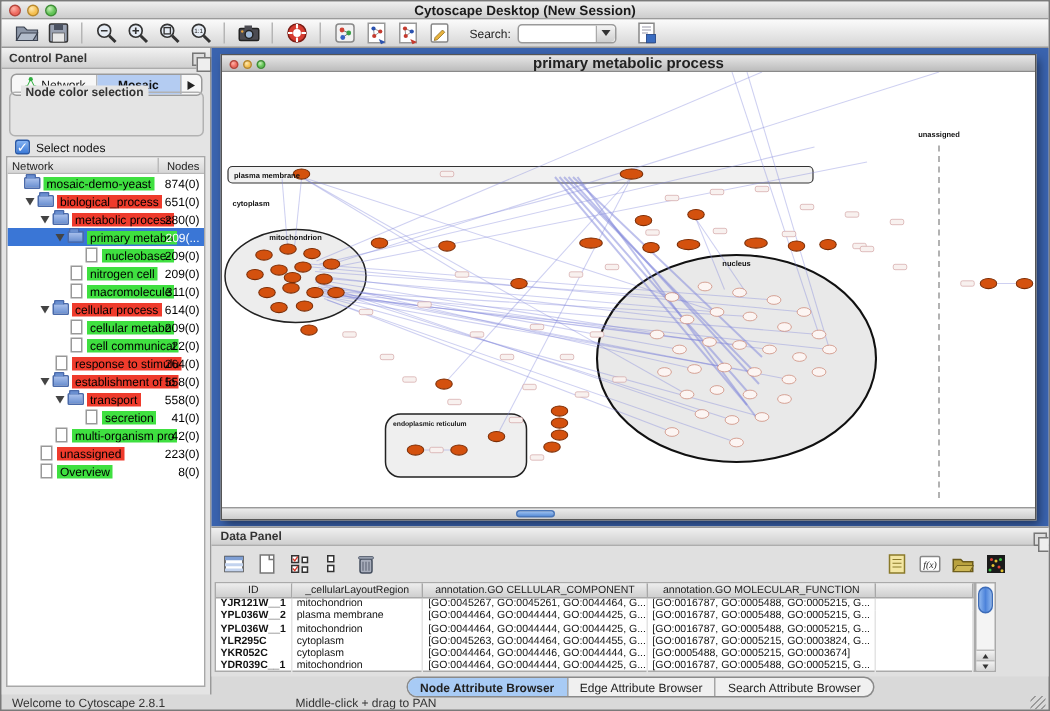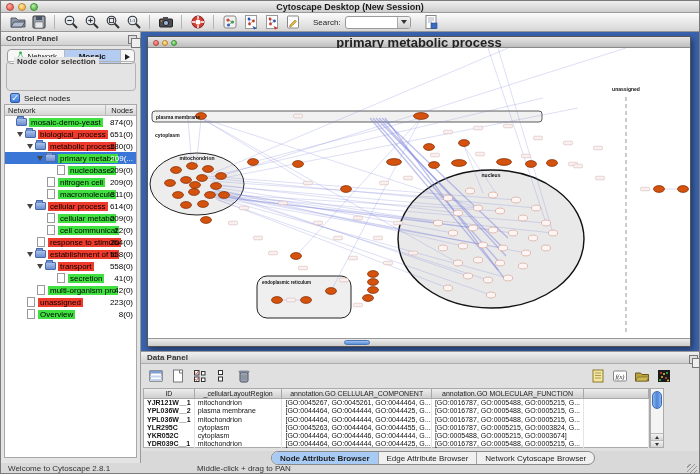--- a/index.html
+++ b/index.html
@@ -53,21 +53,21 @@
   .leafi{width:8px;height:10px;background:#fff;border:1px solid #999;margin:0 3px 0 1px;flex:none;}
   .chip{padding:0 2px;overflow:hidden;max-width:92px;}
   .chip-green{background:#3fe040;}
   .chip-red{background:#ef3b2c;}
   .tval{position:absolute;right:3px;font-size:8px;color:#000;background:transparent;}
   .trow.sel .tval{color:#fff;}
   
   .desktop{position:absolute;left:140px;top:31px;width:560px;height:319px;background:#3a63ae;}
   .netwin{position:absolute;left:6px;top:4px;width:544px;height:311px;background:#fff;border:1px solid #555;box-shadow:2px 3px 6px rgba(0,0,0,0.45);}
   .netwin-title{position:relative;height:11px;background:linear-gradient(#e6e6e6,#bdbdbd);border-bottom:1px solid #8a8a8a;}
-  .netwin-title .title{position:absolute;left:0;right:0;top:0;text-align:center;font-size:13px;font-weight:bold;color:#222;line-height:11px;}
+  .netwin-title .title{position:absolute;left:0;right:0;top:0;text-align:center;font-size:10px;font-weight:bold;color:#222;line-height:11px;}
   .mini-lights{position:absolute;left:5px;top:2.5px;display:flex;gap:3px;}
   .mini-light{width:6px;height:6px;border-radius:50%;}
   .canvas{position:absolute;left:0;top:11px;right:0;bottom:8px;background:#fff;overflow:hidden;}
   .hscroll{position:absolute;left:0;right:0;bottom:0;height:8px;background:linear-gradient(#ececec,#cccccc);border-top:1px solid #999;}
   .hthumb{position:absolute;left:196px;width:26px;top:1px;bottom:1px;background:linear-gradient(#9cc0f0,#5b8fd8);border:1px solid #4a76b8;border-radius:4px;}
   
   .data-panel{position:absolute;left:140px;top:350px;width:560px;height:100px;background:#e0e0e0;border-top:1px solid #999;}
   .dp-header{position:absolute;left:0;top:0;right:0;height:12px;background:linear-gradient(#f0f0f0,#cfcfcf);border-bottom:1px solid #adadad;font-size:8px;font-weight:bold;color:#333;line-height:12px;padding-left:6px;}
   .dp-toolbar{position:absolute;left:0;top:13px;right:0;height:22px;}
   .dp-left{position:absolute;left:6px;top:2px;display:flex;gap:5px;}
@@ -704,21 +704,21 @@
         </div>
       <div class="vbtn dn">
           <span class="tri-dn"></span>
         </div>
     </div>
   </div>
 
   <div class="bottom-tabs" id="bottom-tabs">
       <div class="btab selected">Node Attribute Browser</div>
       <div class="btab">Edge Attribute Browser</div>
-      <div class="btab">Network Cytoscape Browser</div>
+      <div class="btab">Search Attribute Browser</div>
     </div>
 
   <div class="statusbar">
     <span class="st1">Welcome to Cytoscape 2.8.1</span>
     <span class="st2">Right-click + drag to ZOOM</span>
     <span class="st3">Middle-click + drag to PAN</span>
     <span class="grip"></span>
   </div>
 
 </div>

